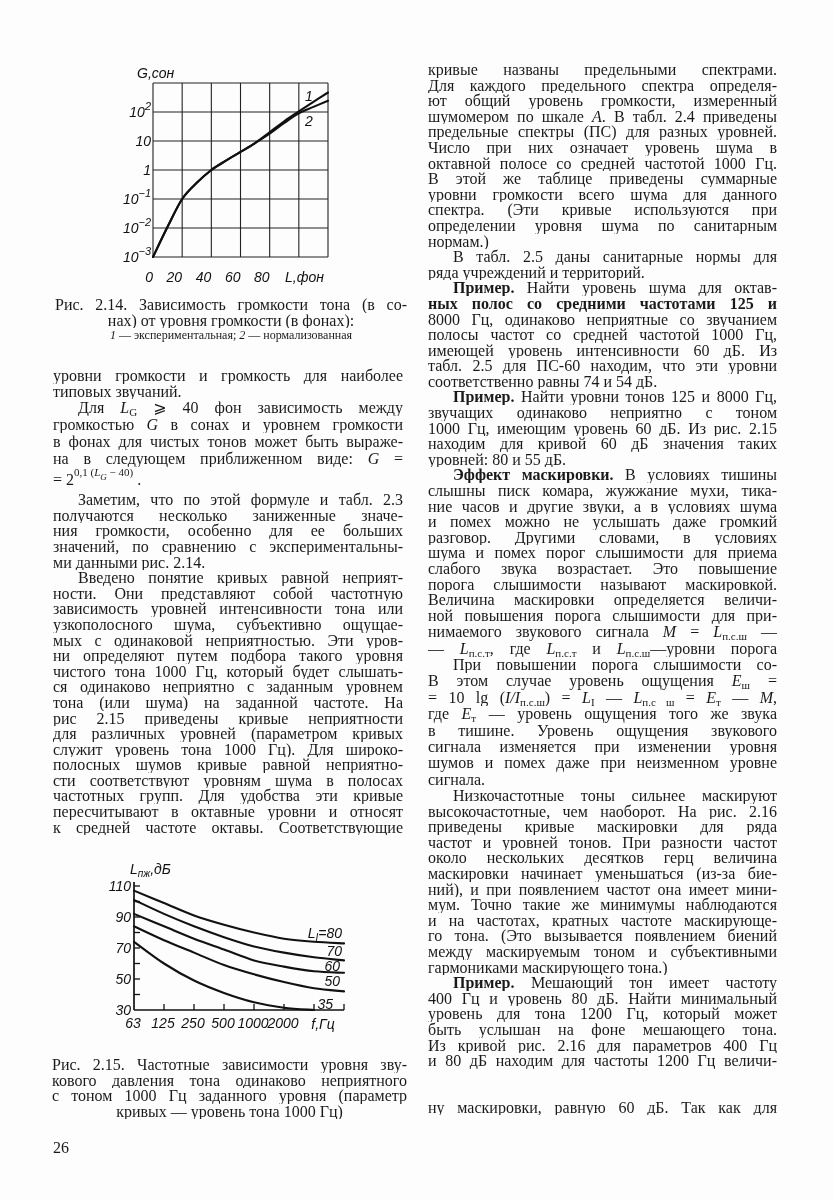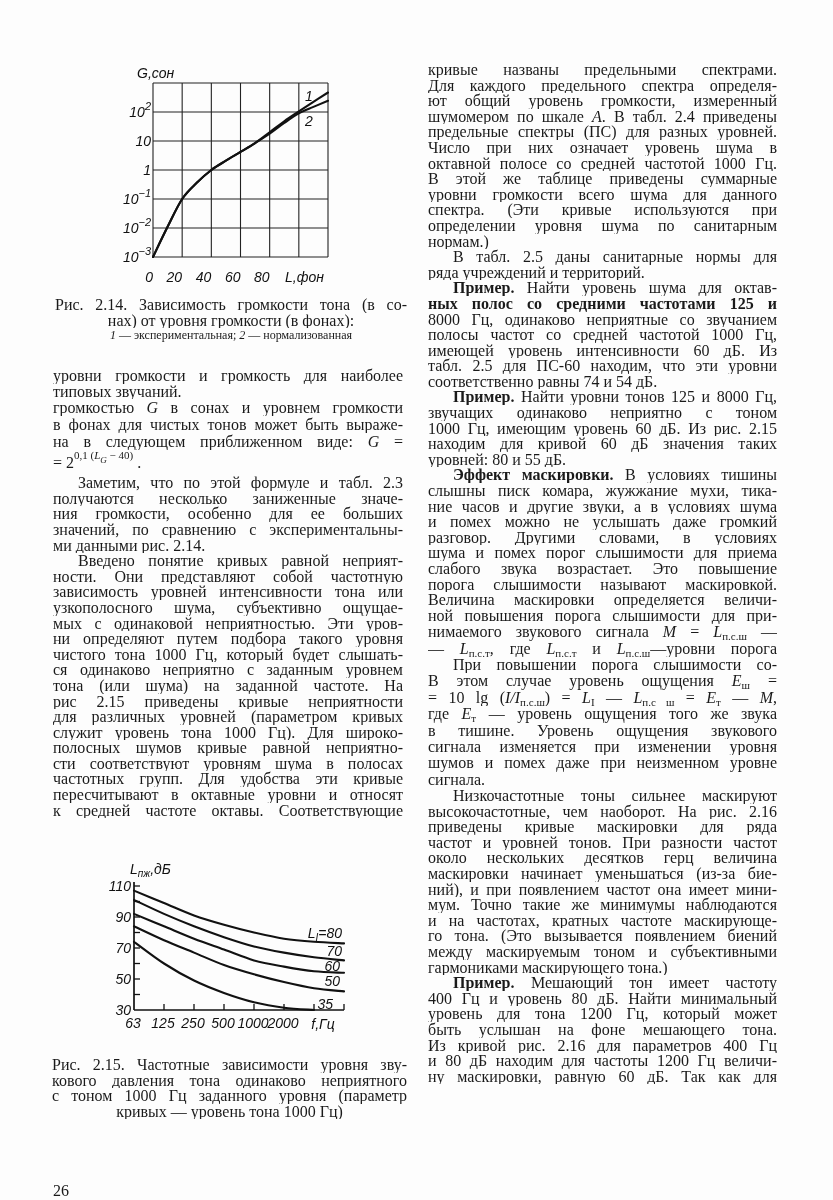--- a/index.html
+++ b/index.html
@@ -6,21 +6,21 @@
   body {
     width:833px; height:1200px; position:relative; overflow:hidden;
     background:#fdfdfd; color:#1a1a1a;
     font-family:"Liberation Serif", serif; font-size:16px;
   }
   .col { position:absolute; }
   #left-text  { left:53px;  top:368px; width:350px; }
   #right-text { left:428px; top:62px;  width:349px; }
   #caption-2-14 { left:55px; top:297px; width:352px; }
   #caption-2-15 { left:52px; top:1057px; width:355px; }
-  #page-number { position:absolute; left:53px; top:1182px; font-size:16px; }
+  #page-number { position:absolute; left:53px; top:1139px; font-size:16px; }
 
   .line { overflow:hidden; text-align:justify; text-align-last:justify; white-space:normal; }
   .line.indent { text-indent:25px; }
   .line.last { text-align-last:left; }
   .line.center { text-align:center; text-align-last:center; }
   .line.legend { font-size:12px; }
 
   .seg-em { font-style:italic; }
   .seg-b { font-weight:bold; }
   .seg-sub { font-size:11px; vertical-align:-3px; line-height:0; }
@@ -78,20 +78,21 @@
     <div class="line center" style="height: 15.6px; line-height: 15.6px;">нах) от уровня громкости (в фонах):</div>
     <div class="line center legend" style="height: 15px; line-height: 15px;"><span class="seg-em">1</span><span class="seg-t"> — экспериментальная; </span><span class="seg-em">2</span><span class="seg-t"> — нормализованная</span></div>
   </div>
 
 <div id="left-text" class="col">
     <div>
       <div class="line " style="height: 15.6px; line-height: 15.6px;">уровни громкости и громкость для наиболее</div>
       <div class="line  last" style="height: 15.6px; line-height: 15.6px;">типовых звучаний.</div>
     </div>
     <div>
+      <div class="line  indent" style="height: 17px; line-height: 17px;"><span class="seg-t">Для </span><span class="seg-em">L</span><span class="seg-sub">G</span><span class="seg-t"> ⩾ 40 фон зависимость между</span></div>
       <div class="line " style="height: 17px; line-height: 17px;"><span class="seg-t">громкостью </span><span class="seg-em">G</span><span class="seg-t"> в сонах и уровнем громкости</span></div>
       <div class="line " style="height: 17px; line-height: 17px;">в фонах для чистых тонов может быть выраже-</div>
       <div class="line " style="height: 17px; line-height: 17px;"><span class="seg-t">на в следующем приближенном виде: </span><span class="seg-em">G</span><span class="seg-t"> =</span></div>
       <div class="line  last" style="height: 25px; line-height: 25px;"><span class="seg-t">= 2</span><span class="seg-sup">0,1 (</span><span class="seg-supem">L</span><span class="seg-supsub">G</span><span class="seg-sup"> − 40)</span><span class="seg-t"> .</span></div>
     </div>
     <div>
       <div class="line  indent" style="height: 15.6px; line-height: 15.6px;">Заметим, что по этой формуле и табл. 2.3</div>
       <div class="line " style="height: 15.6px; line-height: 15.6px;">получаются несколько заниженные значе-</div>
       <div class="line " style="height: 15.6px; line-height: 15.6px;">ния громкости, особенно для ее больших</div>
       <div class="line " style="height: 15.6px; line-height: 15.6px;">значений, по сравнению с экспериментальны-</div>
@@ -242,15 +243,15 @@
       <div class="line " style="height: 15.6px; line-height: 15.6px;">между маскируемым тоном и субъективными</div>
       <div class="line  last" style="height: 15.6px; line-height: 15.6px;">гармониками маскирующего тона.)</div>
     </div>
     <div>
       <div class="line  indent" style="height: 15.6px; line-height: 15.6px;"><span class="seg-b">Пример.</span><span class="seg-t"> Мешающий тон имеет частоту</span></div>
       <div class="line " style="height: 15.6px; line-height: 15.6px;">400 Гц и уровень 80 дБ. Найти минимальный</div>
       <div class="line " style="height: 15.6px; line-height: 15.6px;">уровень для тона 1200 Гц, который может</div>
       <div class="line " style="height: 15.6px; line-height: 15.6px;">быть услышан на фоне мешающего тона.</div>
       <div class="line " style="height: 15.6px; line-height: 15.6px;">Из кривой рис. 2.16 для параметров 400 Гц</div>
       <div class="line " style="height: 15.6px; line-height: 15.6px;">и 80 дБ находим для частоты 1200 Гц величи-</div>
-      <div class="line " style="height: 15.6px; line-height: 15.6px;">ну маскировки, равную 60 дБ. Так как для</div>
+      <div class="line " style="height: 15.6px; line-height: 15.6px; margin-top: 31px;">ну маскировки, равную 60 дБ. Так как для</div>
     </div>
   </div>
 
 </body></html>

